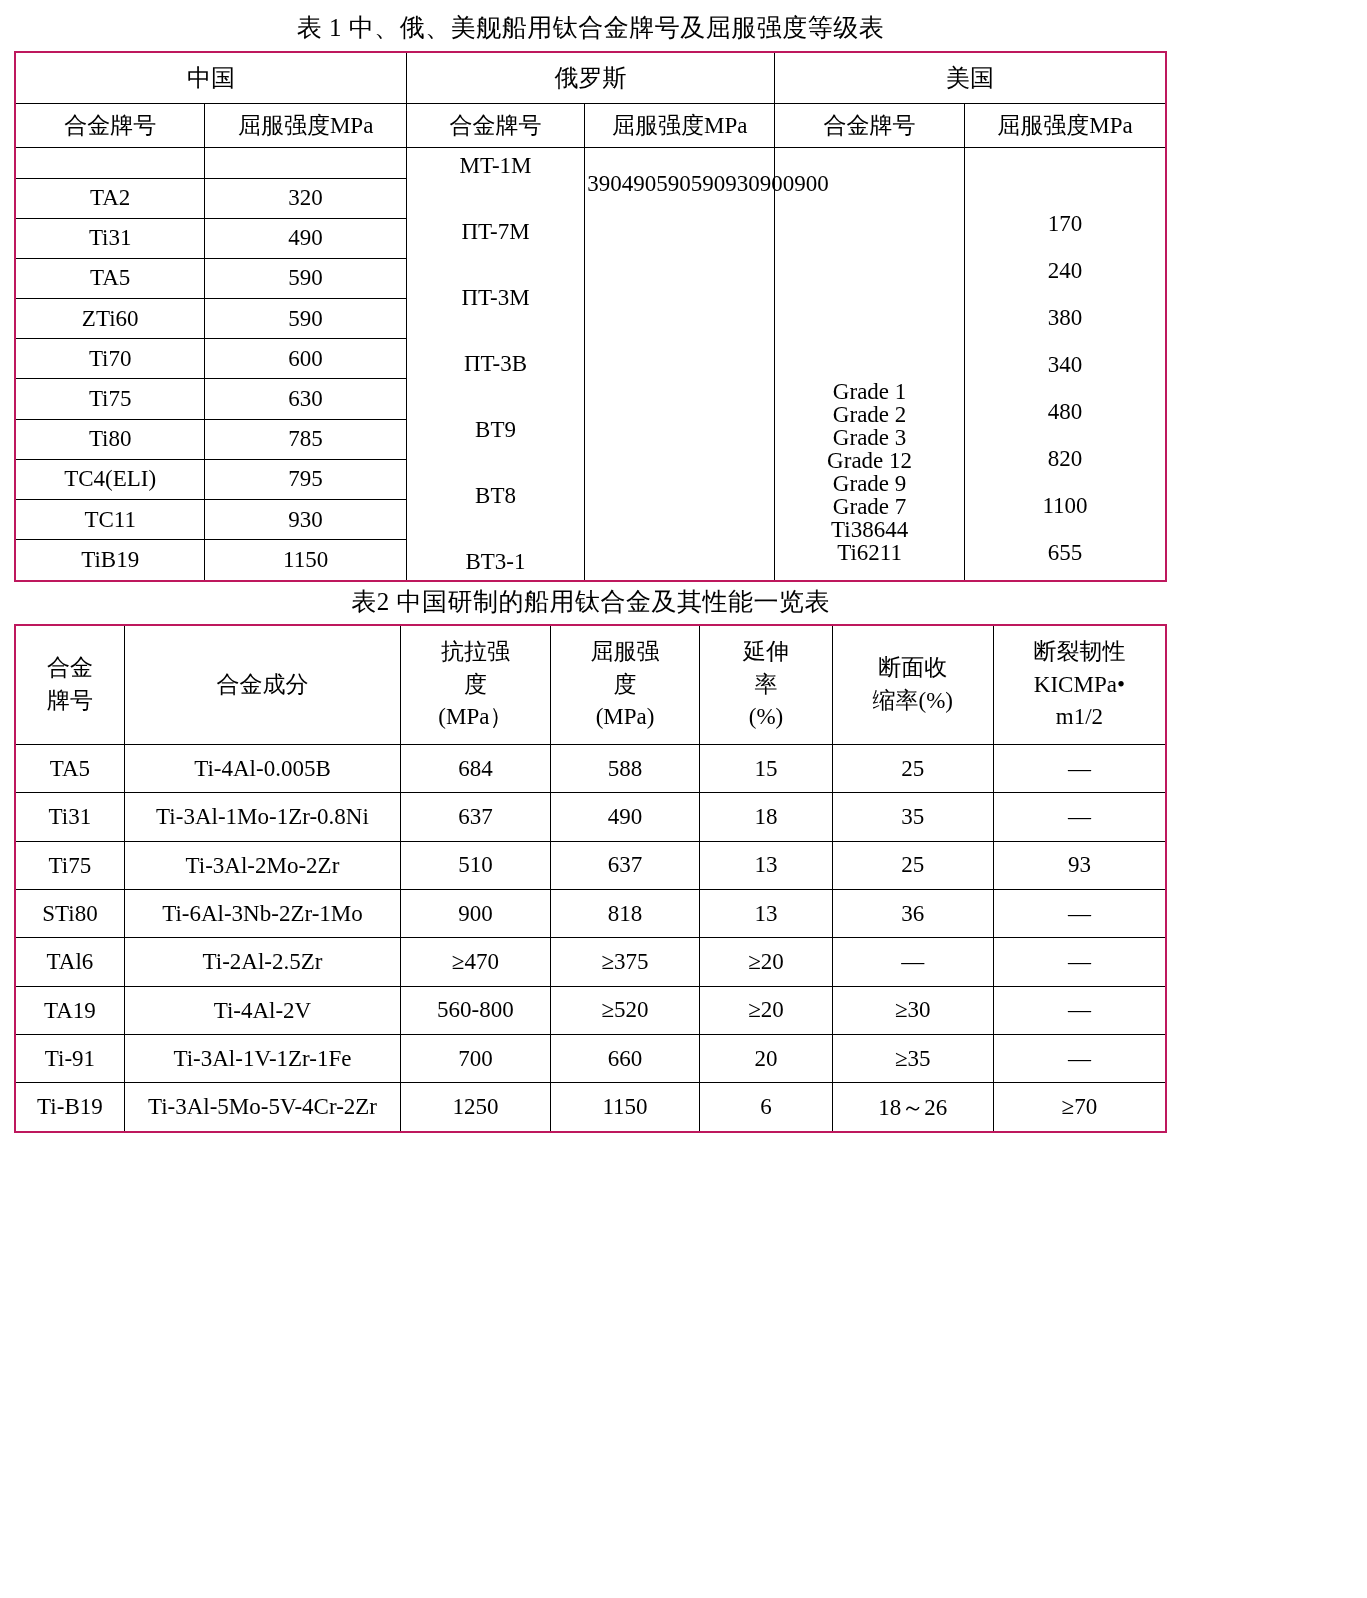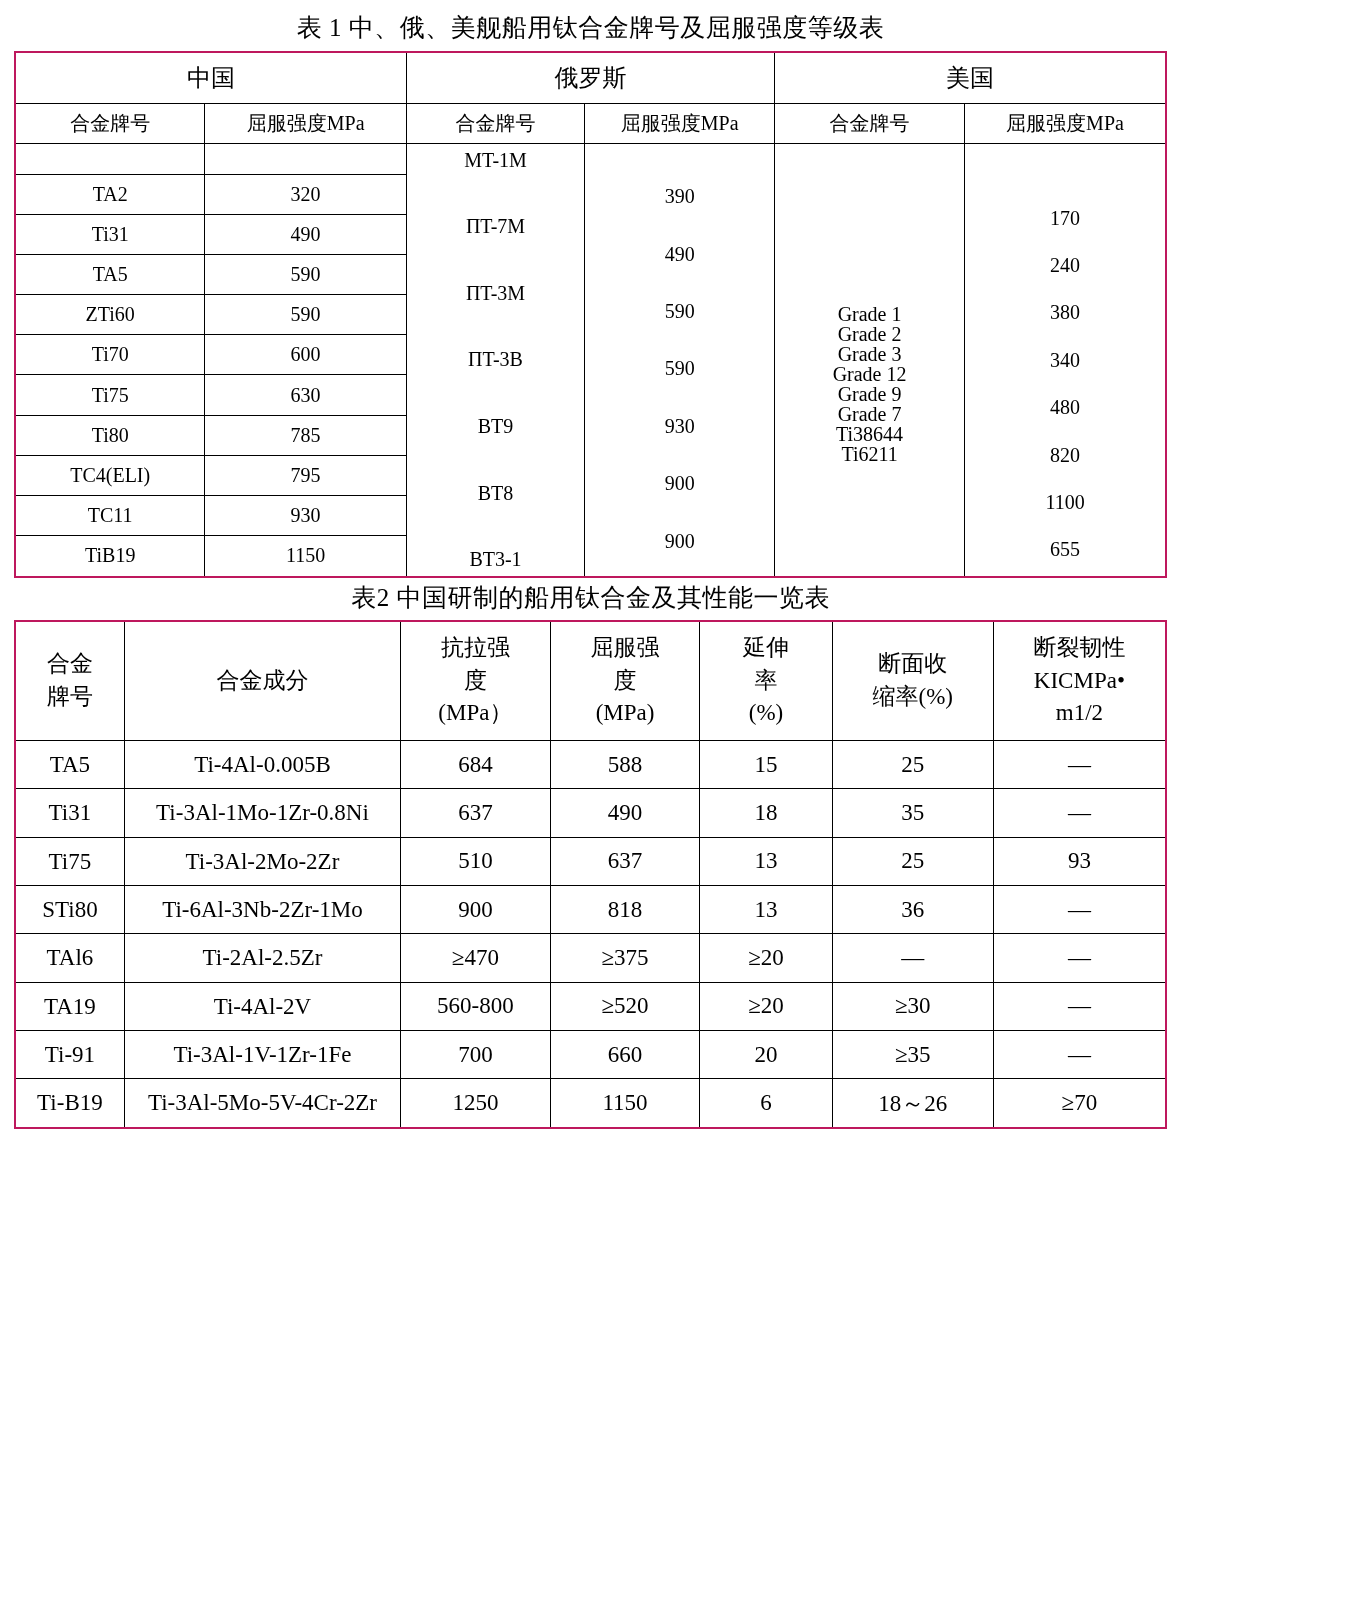--- a/index.html
+++ b/index.html
@@ -30,21 +30,21 @@
     width: 100%;
     table-layout: fixed;
   }
   table.t1, table.t2 {
     border: 2px solid #be185d;
   }
   table.t1 td, table.t1 th {
     border: 1px solid #000;
     text-align: center;
     vertical-align: middle;
-    font-size: 20px;
+    font-size: 23px;
     padding: 6px 2px;
     font-weight: normal;
   }
   table.t2 td, table.t2 th {
     border: 1.5px solid #000;
     text-align: center;
     vertical-align: middle;
     font-size: 23px;
     padding: 7px 3px;
     font-weight: normal;
@@ -102,32 +102,32 @@
             <div>MT-1M</div>
             <div>ПT-7M</div>
             <div>ПT-3M</div>
             <div>ПT-3B</div>
             <div>BT9</div>
             <div>BT8</div>
             <div>BT3-1</div>
           </div>
         </td>
         <td rowspan="11" class="ru-cell">
-          <div style="display:flex;flex-direction:column;justify-content:space-around;height:420px;padding-top:18px;box-sizing:border-box;">
+          <div style="display:flex;flex-direction:row;justify-content:space-around;height:420px;padding-top:18px;box-sizing:border-box;">
             <div>390</div>
             <div>490</div>
             <div>590</div>
             <div>590</div>
             <div>930</div>
             <div>900</div>
             <div>900</div>
           </div>
         </td>
         <td rowspan="11" class="ru-cell">
-          <div style="display:flex;flex-direction:column;justify-content:center;height:400px;padding-top:48px;box-sizing:border-box;">
+          <div style="display:flex;flex-direction:column;justify-content:flex-end;height:400px;padding-top:48px;box-sizing:border-box;">
             <div>Grade 1</div>
             <div>Grade 2</div>
             <div>Grade 3</div>
             <div>Grade 12</div>
             <div>Grade 9</div>
             <div>Grade 7</div>
             <div>Ti38644</div>
             <div>Ti6211</div>
           </div>
         </td>

